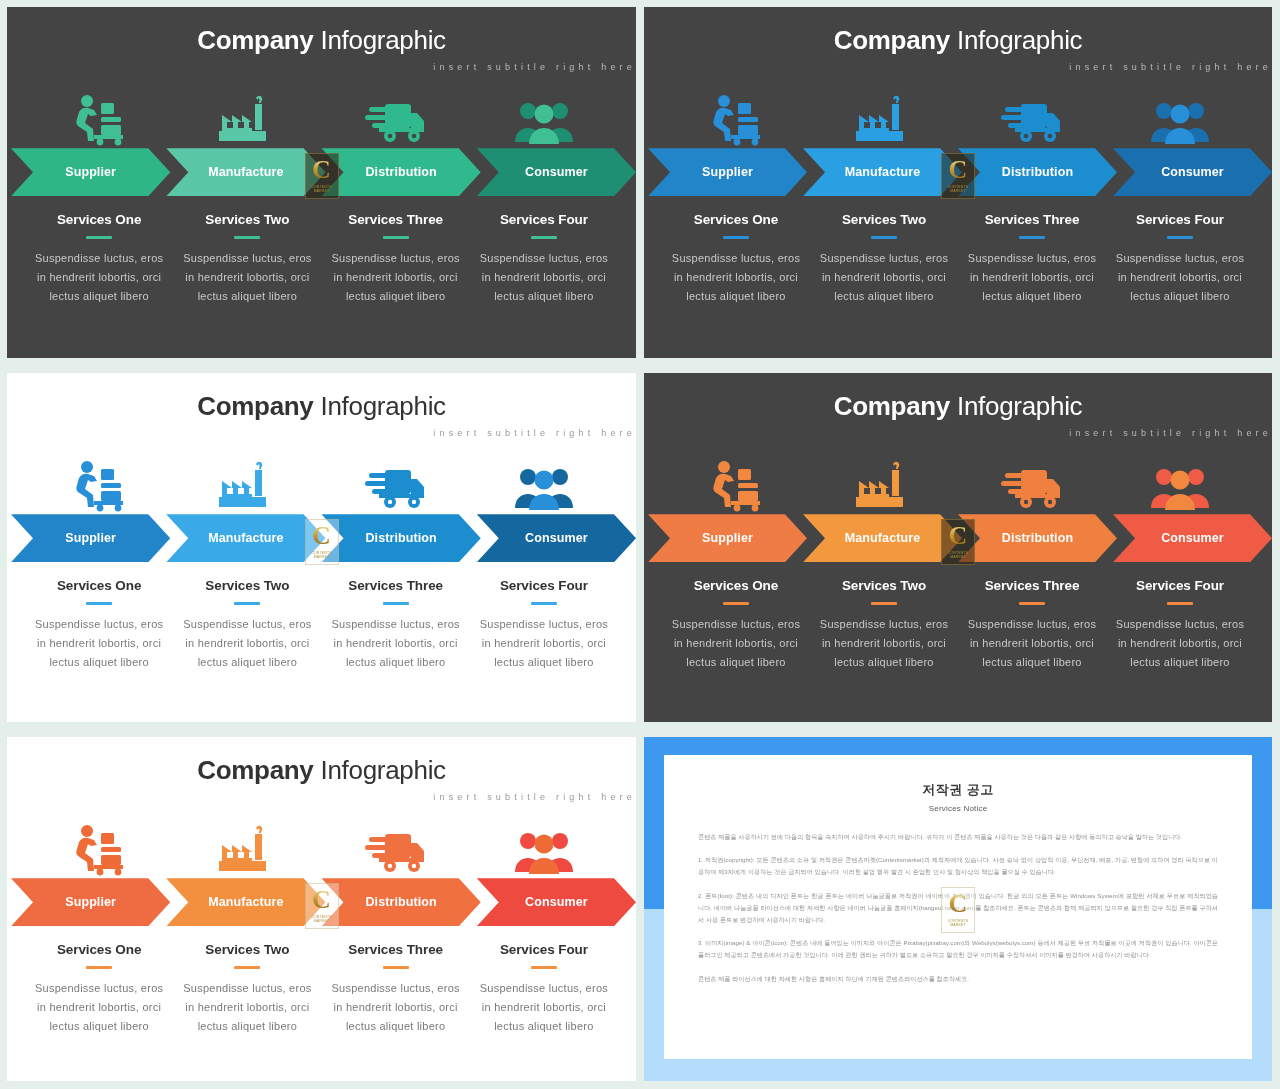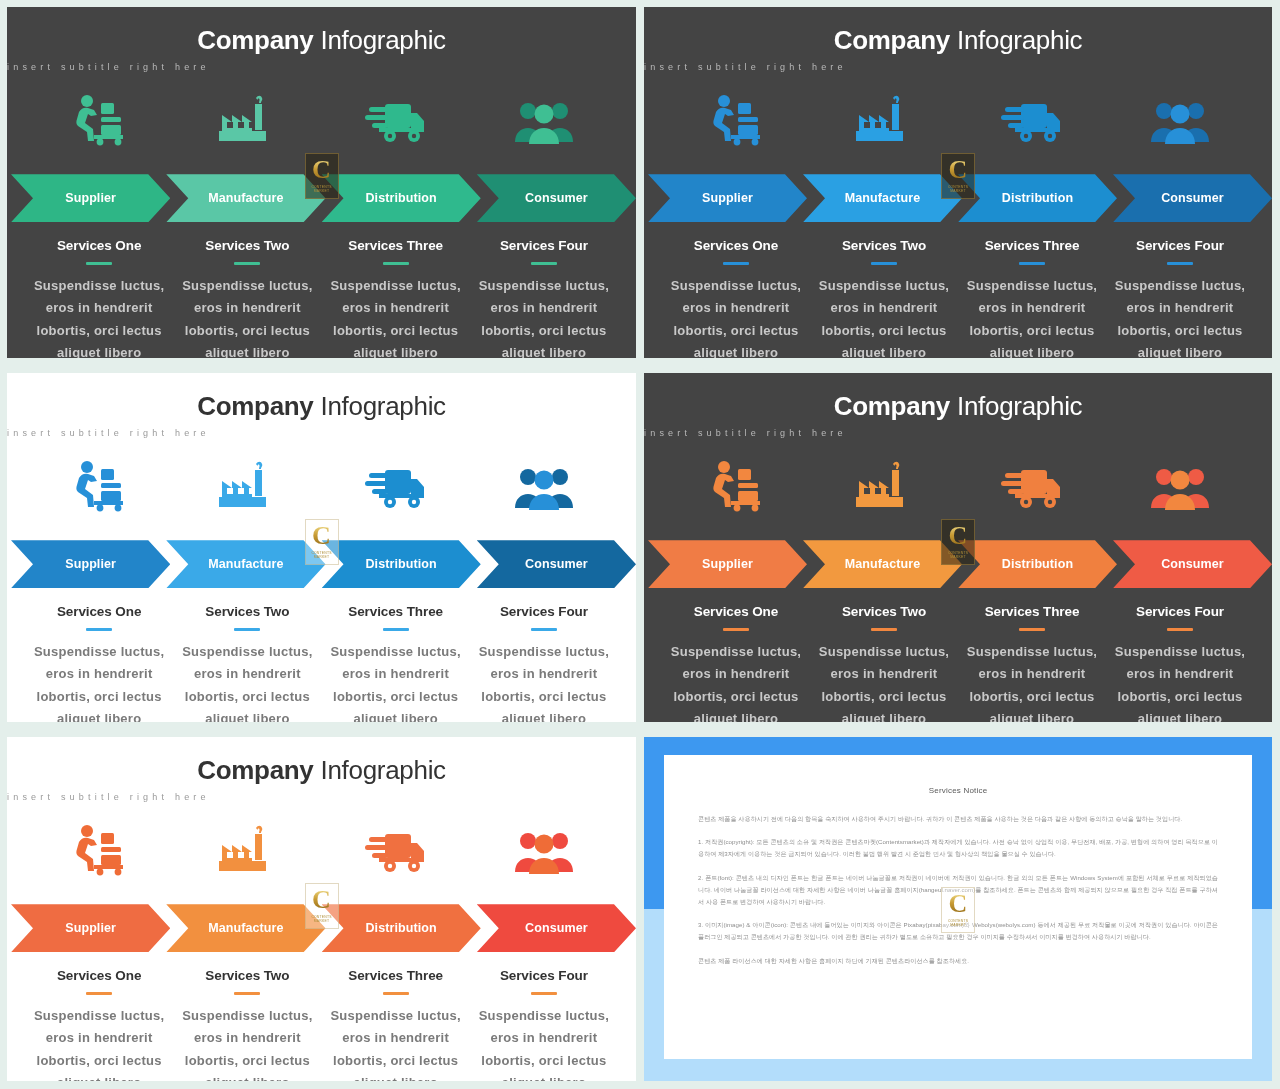--- a/index.html
+++ b/index.html
@@ -35,21 +35,21 @@
     font-size: 26px;
     line-height: 1.05;
     letter-spacing: -0.3px;
     font-weight: 300;
   }
   .title .b { font-weight: 700; }
   .dark .title { color: #ffffff; }
   .light .title { color: #333333; }
 
   .subtitle {
-    text-align: left;
+    text-align: right;
     margin-top: 8px;
     font-size: 9px;
     letter-spacing: 4.2px;
     font-weight: 400;
   }
   .dark .subtitle { color: #b9b9b9; }
   .light .subtitle { color: #9a9a9a; }
 
   
   .icons {
@@ -61,21 +61,21 @@
     flex: 1;
     display: flex;
     align-items: flex-end;
     justify-content: center;
     height: 56px;
   }
   .icons svg { display: block; }
 
   
   .band {
-    margin-top: 28px;
+    margin-top: 2px;
     padding: 0 4px;
     display: flex;
     position: relative;
     height: 48px;
   }
   .chev {
     flex: 1;
     height: 48px;
     position: relative;
     display: flex;
@@ -109,24 +109,23 @@
     letter-spacing: -0.1px;
   }
   .dark .svc h3 { color: #ffffff; }
   .light .svc h3 { color: #333333; }
   .rule {
     width: 26px; height: 2.5px;
     margin: 9px auto 10px auto;
     border-radius: 1px;
   }
   .svc p {
-    font-size: 13px;
+    font-size: 11px;
     line-height: 1.72;
     letter-spacing: 0.25px;
-    font-weight: bold;
   }
   .dark .svc p { color: #c9c9c9; }
   .light .svc p { color: #7a7a7a; }
 
   
   .wm {
     position: absolute;
     width: 34px; height: 46px;
     left: 50%;
     margin-left: -17px;
@@ -764,20 +763,21 @@
         </div>
       </div>
     </div>
   </div>
 
   <div class="cell lgap">
     <div class="cr-outer">
       <div class="cr-band-top"></div>
       <div class="cr-band-bot"></div>
       <div class="cr-paper">
+        <div class="cr-title">저작권 공고</div>
         <div class="cr-sub">Services Notice</div>
         <div class="cr-body">
           <p class="cr-p">콘텐츠 제품을 사용하시기 전에 다음의 항목을 숙지하여 사용하여 주시기 바랍니다. 귀하가 이 콘텐츠 제품을 사용하는 것은 다음과 같은 사항에 동의하고 승낙을 말하는 것입니다.</p>
           <p class="cr-p">1. 저작권(copyright): 모든 콘텐츠의 소유 및 저작권은 콘텐츠마켓(Contentsmarket)과 제작자에게 있습니다. 사전 승낙 없이 상업적 이용, 무단전재, 배포, 가공, 변형에 의하여 영리 목적으로 이용하여 제3자에게 이용하는 것은 금지되어 있습니다. 이러한 불법 행위 발견 시 준엄한 민사 및 형사상의 책임을 물으실 수 있습니다.</p>
           <p class="cr-p">2. 폰트(font): 콘텐츠 내의 디자인 폰트는 한글 폰트는 네이버 나눔글꼴로 저작권이 네이버에 저작권이 있습니다. 한글 외의 모든 폰트는 Windows System에 포함된 서체로 무료로 제작되었습니다. 네이버 나눔글꼴 라이선스에 대한 자세한 사항은 네이버 나눔글꼴 홈페이지(hangeul.naver.com)를 참조하세요. 폰트는 콘텐츠와 함께 제공되지 않으므로 필요한 경우 직접 폰트를 구하셔서 사용 폰트로 변경하여 사용하시기 바랍니다.</p>
           <p class="cr-p">3. 이미지(image) &amp; 아이콘(icon): 콘텐츠 내에 들어있는 이미지와 아이콘은 Pixabay(pixabay.com)와 Webolys(webolys.com) 등에서 제공된 무료 저작물로 이곳에 저작권이 있습니다. 아이콘은 플러그인 제공되고 콘텐츠에서 가공한 것입니다. 이에 관한 권리는 귀하가 별도로 소유하고 필요한 경우 이미지를 수정하셔서 이미지를 변경하여 사용하시기 바랍니다.</p>
           <p class="cr-p">콘텐츠 제품 라이선스에 대한 자세한 사항은 홈페이지 하단에 기재된 콘텐츠라이선스를 참조하세요.</p>
         </div>
       </div>
       <div class="wm light-wm" style="top:150px">

